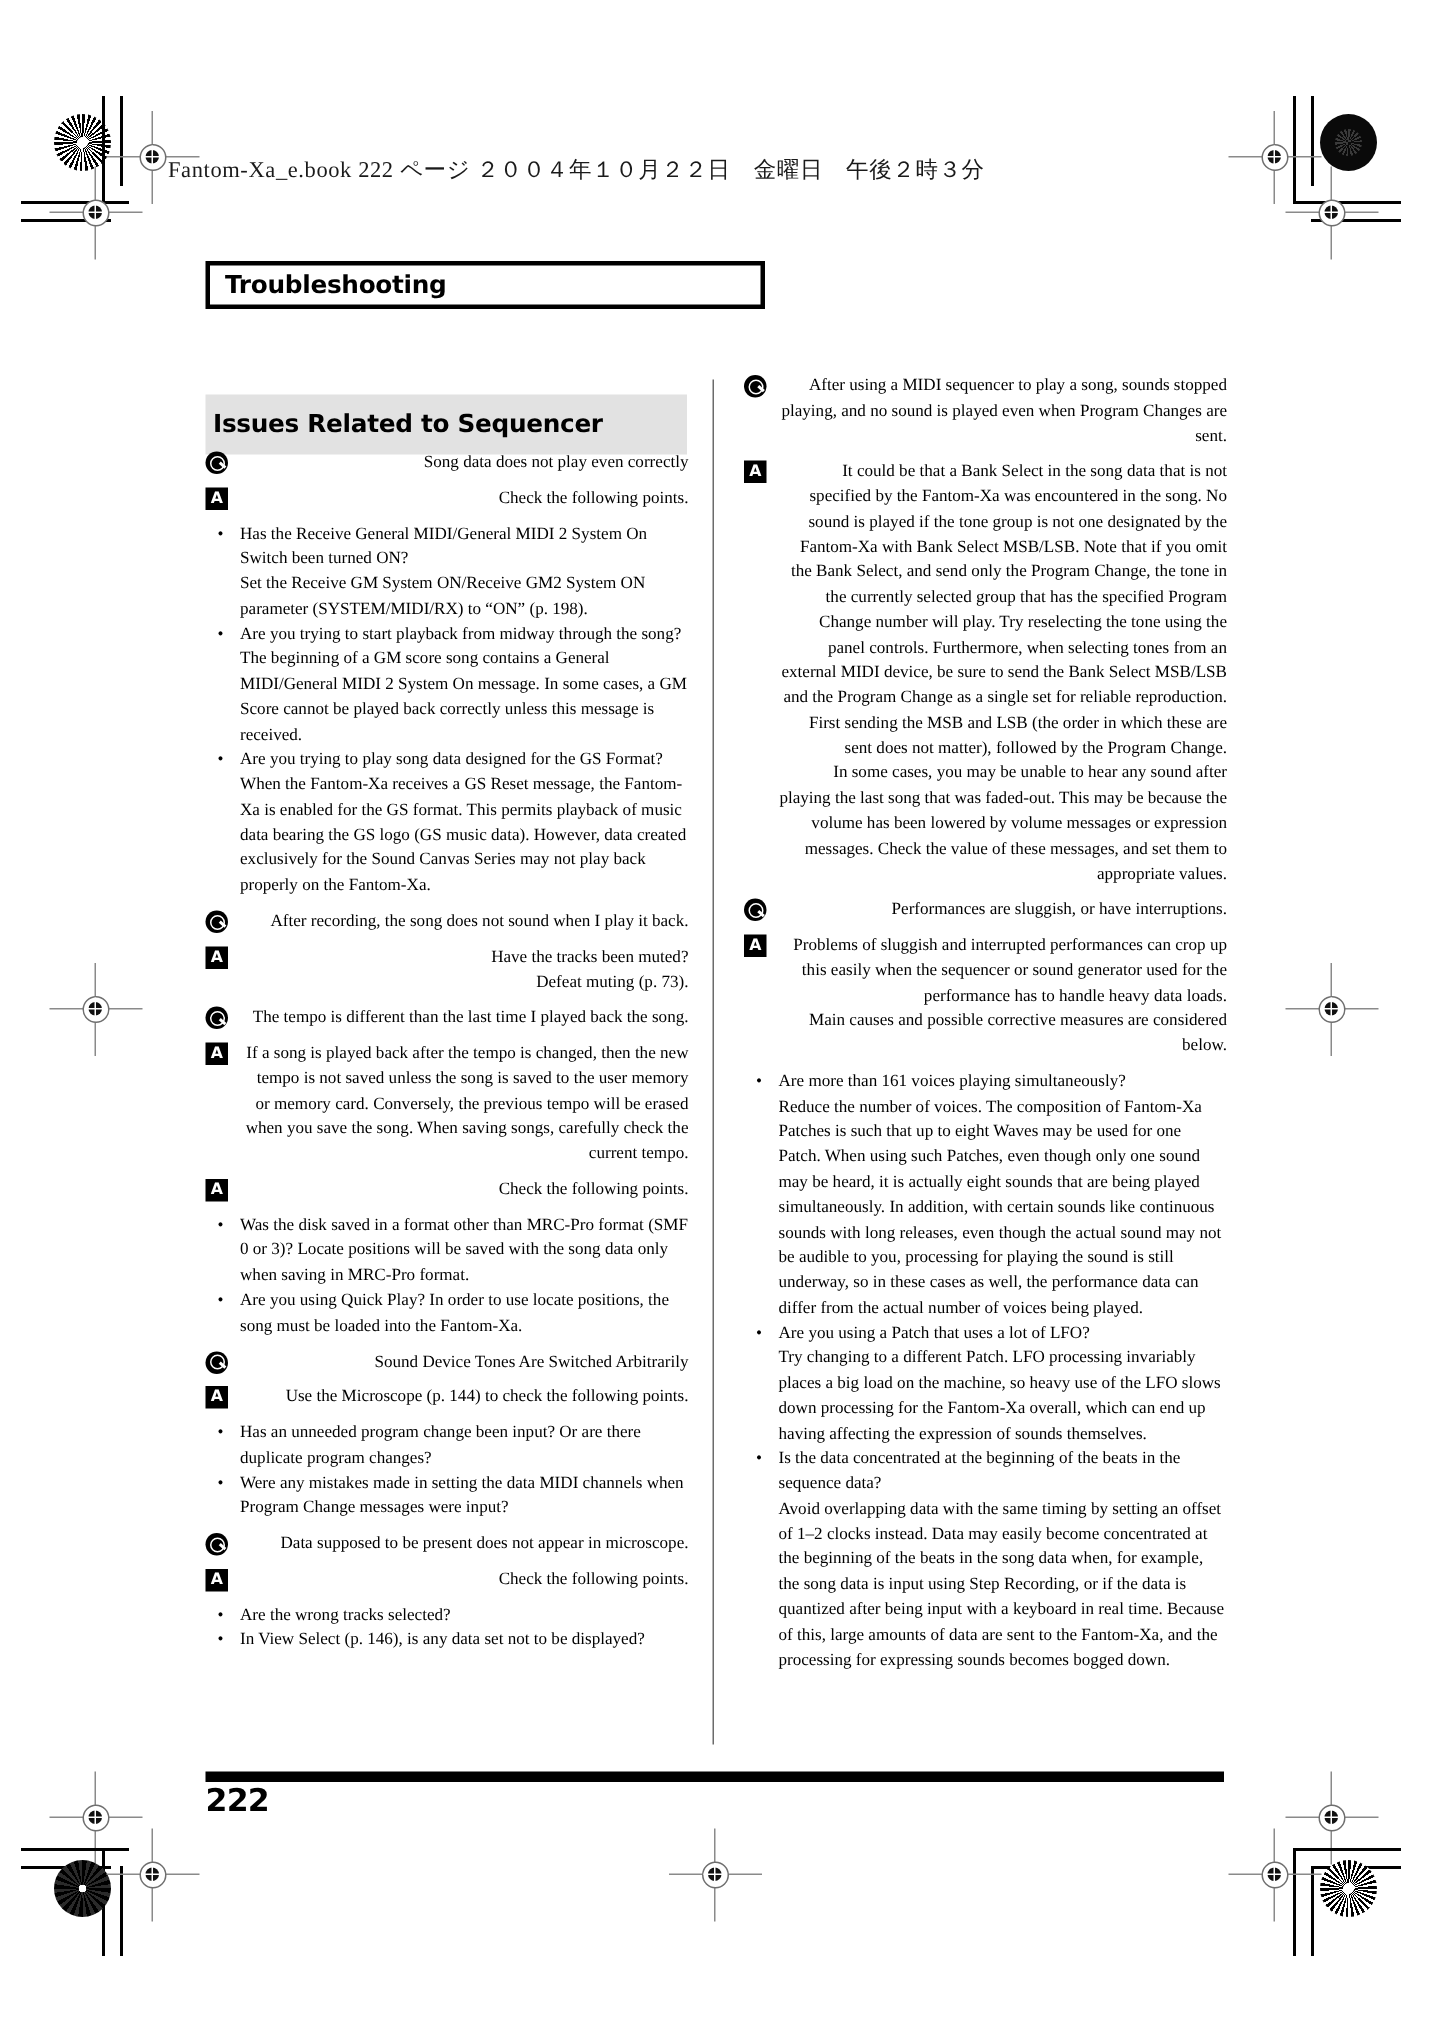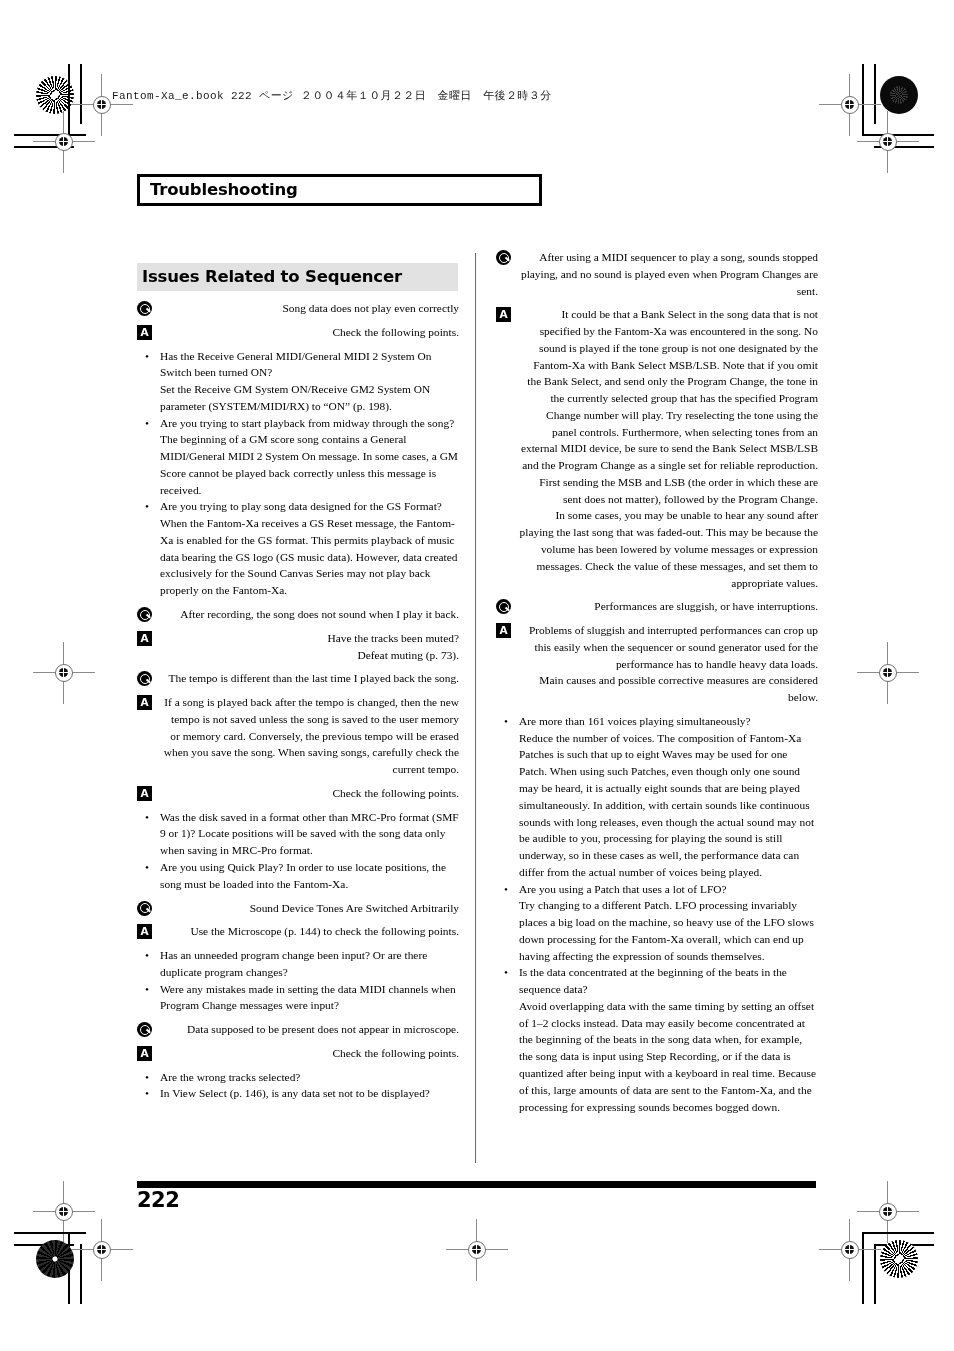--- a/index.html
+++ b/index.html
@@ -84,52 +84,52 @@
   .halftone.solid::after {
     content: "";
     position: absolute; left: 26%; top: 26%;
     width: 48%; height: 48%; border-radius: 50%;
     background: repeating-conic-gradient(from 0deg at 50% 50%, #3a3a3a 0deg 10deg, #0a0a0a 10deg 20deg);
   }
 
   
   .runhead {
     position: absolute;
-    left: 112px; top: 88px;
-    font-family: Liberation Mono, monospace;
-    font-size: 11px;
+    left: 112px; top: 104px;
+    font-family: Liberation Serif, serif;
+    font-size: 15px;
     letter-spacing: 0.4px;
     color: #1a1a1a;
     white-space: nowrap;
   }
 
   
   .page { position: absolute; left: 0; top: 0; width: 954px; height: 1351px; }
 
   .chapter-box {
     position: absolute;
     left: 137px; top: 174px;
-    width: 405px; height: 32px;
+    width: 373px; height: 32px;
     border: 3px solid #000;
     box-sizing: border-box;
   }
   .chapter-box span {
     position: absolute;
     left: 10px; top: 50%;
     transform: translateY(-52%);
     font-family: "DejaVu Sans", sans-serif;
     font-weight: bold;
     font-size: 16.5px;
     letter-spacing: -0.2px;
   }
 
   .section-band {
     position: absolute;
     left: 137px; top: 263px;
-    width: 321px; height: 28px;
+    width: 321px; height: 40px;
     background: #e2e2e2;
   }
   .section-band span {
     position: absolute;
     left: 5px; top: 50%;
     transform: translateY(-54%);
     font-family: "DejaVu Sans", sans-serif;
     font-weight: bold;
     font-size: 16.5px;
     letter-spacing: -0.2px;
@@ -407,21 +407,21 @@
         <span class="badge a">A</span>
         <p class="qtext">If a song is played back after the tempo is changed, then the new tempo is not saved unless the song is saved to the user memory or memory card. Conversely, the previous tempo will be erased when you save the song. When saving songs, carefully check the current tempo.</p>
       </div>
       <div class="qa">
         <span class="badge a">A</span>
         <p class="qtext">Check the following points.</p>
       </div>
       <ul class="bl">
         <li>
           <span class="bullet">•</span>
-          <p>Was the disk saved in a format other than MRC-Pro format (SMF 9 or 1)? Locate positions will be saved with the song data only when saving in MRC-Pro format.</p>
+          <p>Was the disk saved in a format other than MRC-Pro format (SMF 0 or 3)? Locate positions will be saved with the song data only when saving in MRC-Pro format.</p>
         </li>
         <li>
           <span class="bullet">•</span>
           <p>Are you using Quick Play? In order to use locate positions, the song must be loaded into the Fantom-Xa.</p>
         </li>
       </ul>
       <div class="qa">
         <span class="badge q">
           <span class="ringhole"></span>
           <span class="tail"></span>

